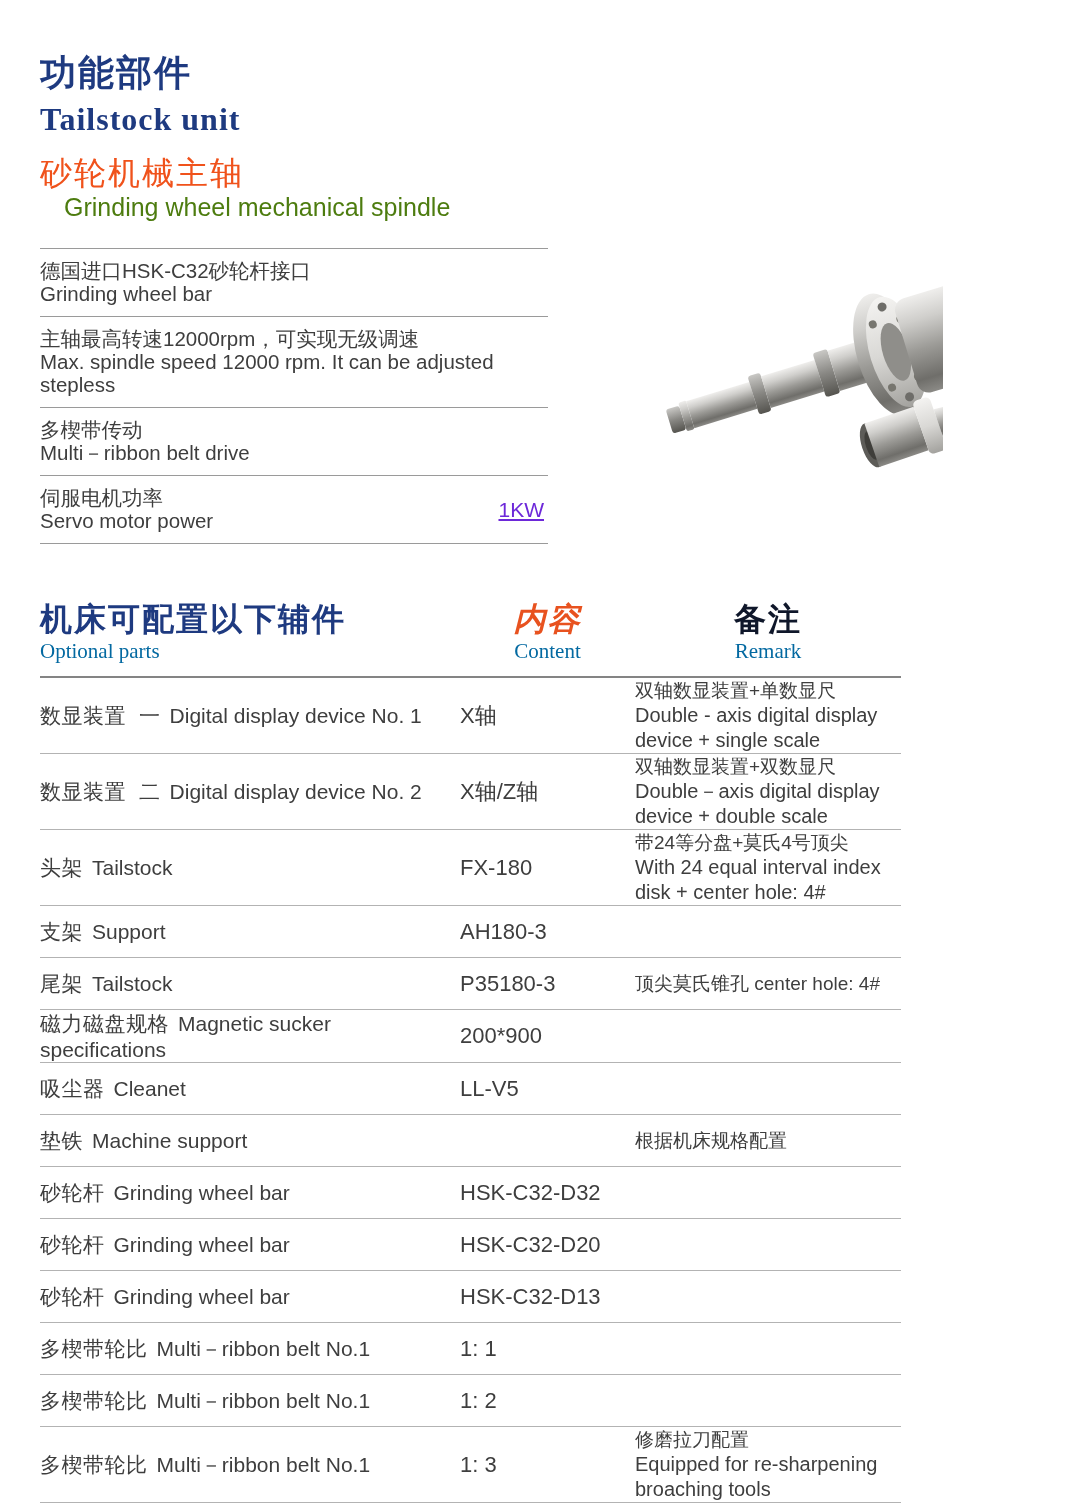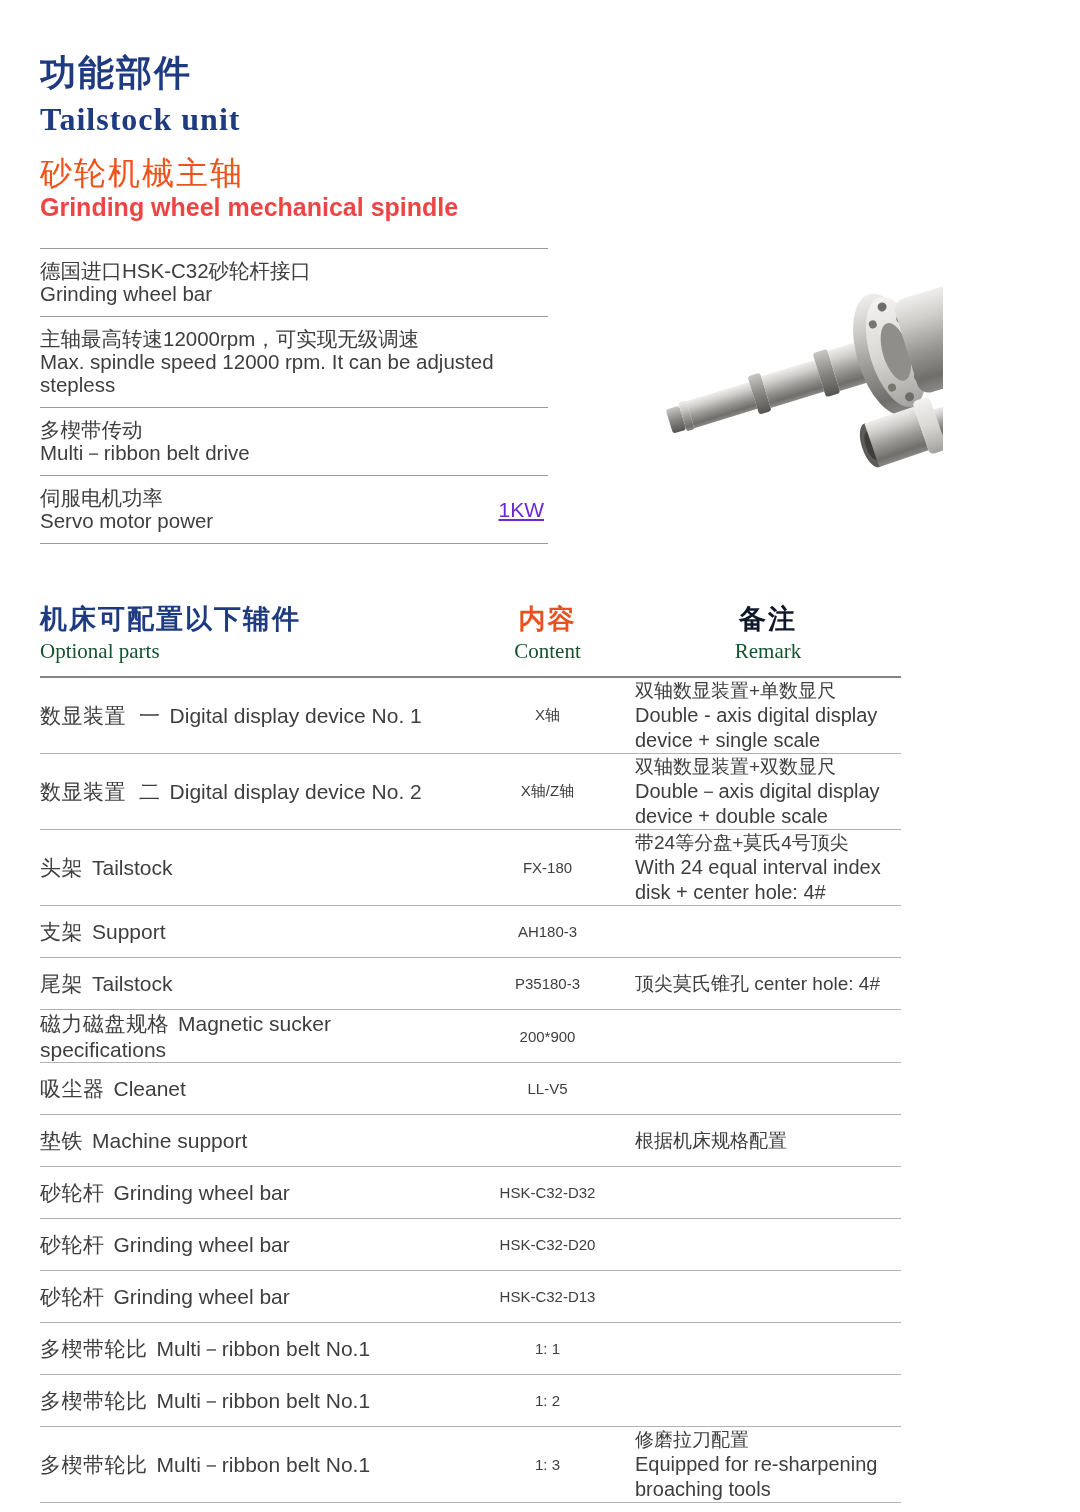--- a/index.html
+++ b/index.html
@@ -9,51 +9,51 @@
   }
   .inner { position:absolute; left:40px; right:42px; top:0; }
 
   
   .title-zh { margin-top:52px; font-size:36px; line-height:41px; font-weight:700;
               color:#1e3a80; letter-spacing:2px; }
   .title-en { margin-top:7px; font-size:32px; line-height:38px; font-weight:600;
               color:#1e3a80; font-family:"Liberation Serif", serif; letter-spacing:1px; }
   .sec-zh   { margin-top:17px; font-size:32px; line-height:37px; font-weight:400;
               color:#f0521b; letter-spacing:2px; }
-  .sec-en   { margin-top:1px; font-size:25px; line-height:29px; font-weight:700; color:#ef4444; }
+  .sec-en   { margin-top:1px; font-size:25px; line-height:29px; font-weight:400; color:#4d7c0f;margin-left:24px; }
 
   
   .spec-list { width:508px; margin-top:26px; border-top:1px solid #9a9a9a; }
   .spec-row  { position:relative; border-bottom:1px solid #9a9a9a; padding:10px 0 11px; }
   .spec-zh, .spec-en { font-size:20.5px; line-height:23px; color:#3e3e3e; }
   .spec-val  { position:absolute; right:4px; top:50%; transform:translateY(-50%);
                font-size:21px; color:#6d28d9;text-decoration:underline; }
 
   
   .photo { position:absolute; left:598px; top:286px; width:428px; height:204px; }
 
   
   .acc-table { margin-top:58px; }
   .t-head { display:grid; grid-template-columns:420px 175px 1fr;
             padding-bottom:13px; border-bottom:2px solid #848484; align-items:end; }
   .t-head .c2, .t-head .c3 { text-align:center; }
-  .th-zh { font-size:27px; line-height:34px; font-weight:700; color:#1e3a80; letter-spacing:2px; }
-  .t-head .c2 .th-zh { color:#e8521f; }
+  .th-zh { font-size:32px; line-height:34px; font-weight:700; color:#1e3a80; letter-spacing:2px; }
+  .t-head .c2 .th-zh { color:#e8521f;font-style:italic; }
   .t-head .c3 .th-zh { color:#0f172a; }
-  .th-en { margin-top:3px; font-size:21px; line-height:24px; color:#14532d;
+  .th-en { margin-top:3px; font-size:21px; line-height:24px; color:#0369a1;
            font-family:"Liberation Serif", serif; }
 
   .row { display:grid; grid-template-columns:420px 175px 1fr; align-items:center;
          border-bottom:1px solid #b3b3b3; }
   .row.tall  { min-height:73px; }
   .row.short { min-height:51px; }
   .row.last  { min-height:48px; }
   .row .c1 { font-size:21px; color:#3e3e3e; }
   .row .c1 .zh { margin-right:9px; letter-spacing:0.5px;font-family:Liberation Mono, monospace; }
-  .row .c2 { text-align:center; font-size:15px; color:#3e3e3e; }
+  .row .c2 { text-align:left; font-size:22px; color:#3e3e3e; }
   .row .c3 { color:#3e3e3e; }
   .row .c3 .r-zh { font-size:19px; line-height:25px; }
   .row .c3 .r-en { font-size:20px; line-height:25px; }
 </style>
 </head>
 <body>
 
 <div class="page">
   <div class="inner">
 

